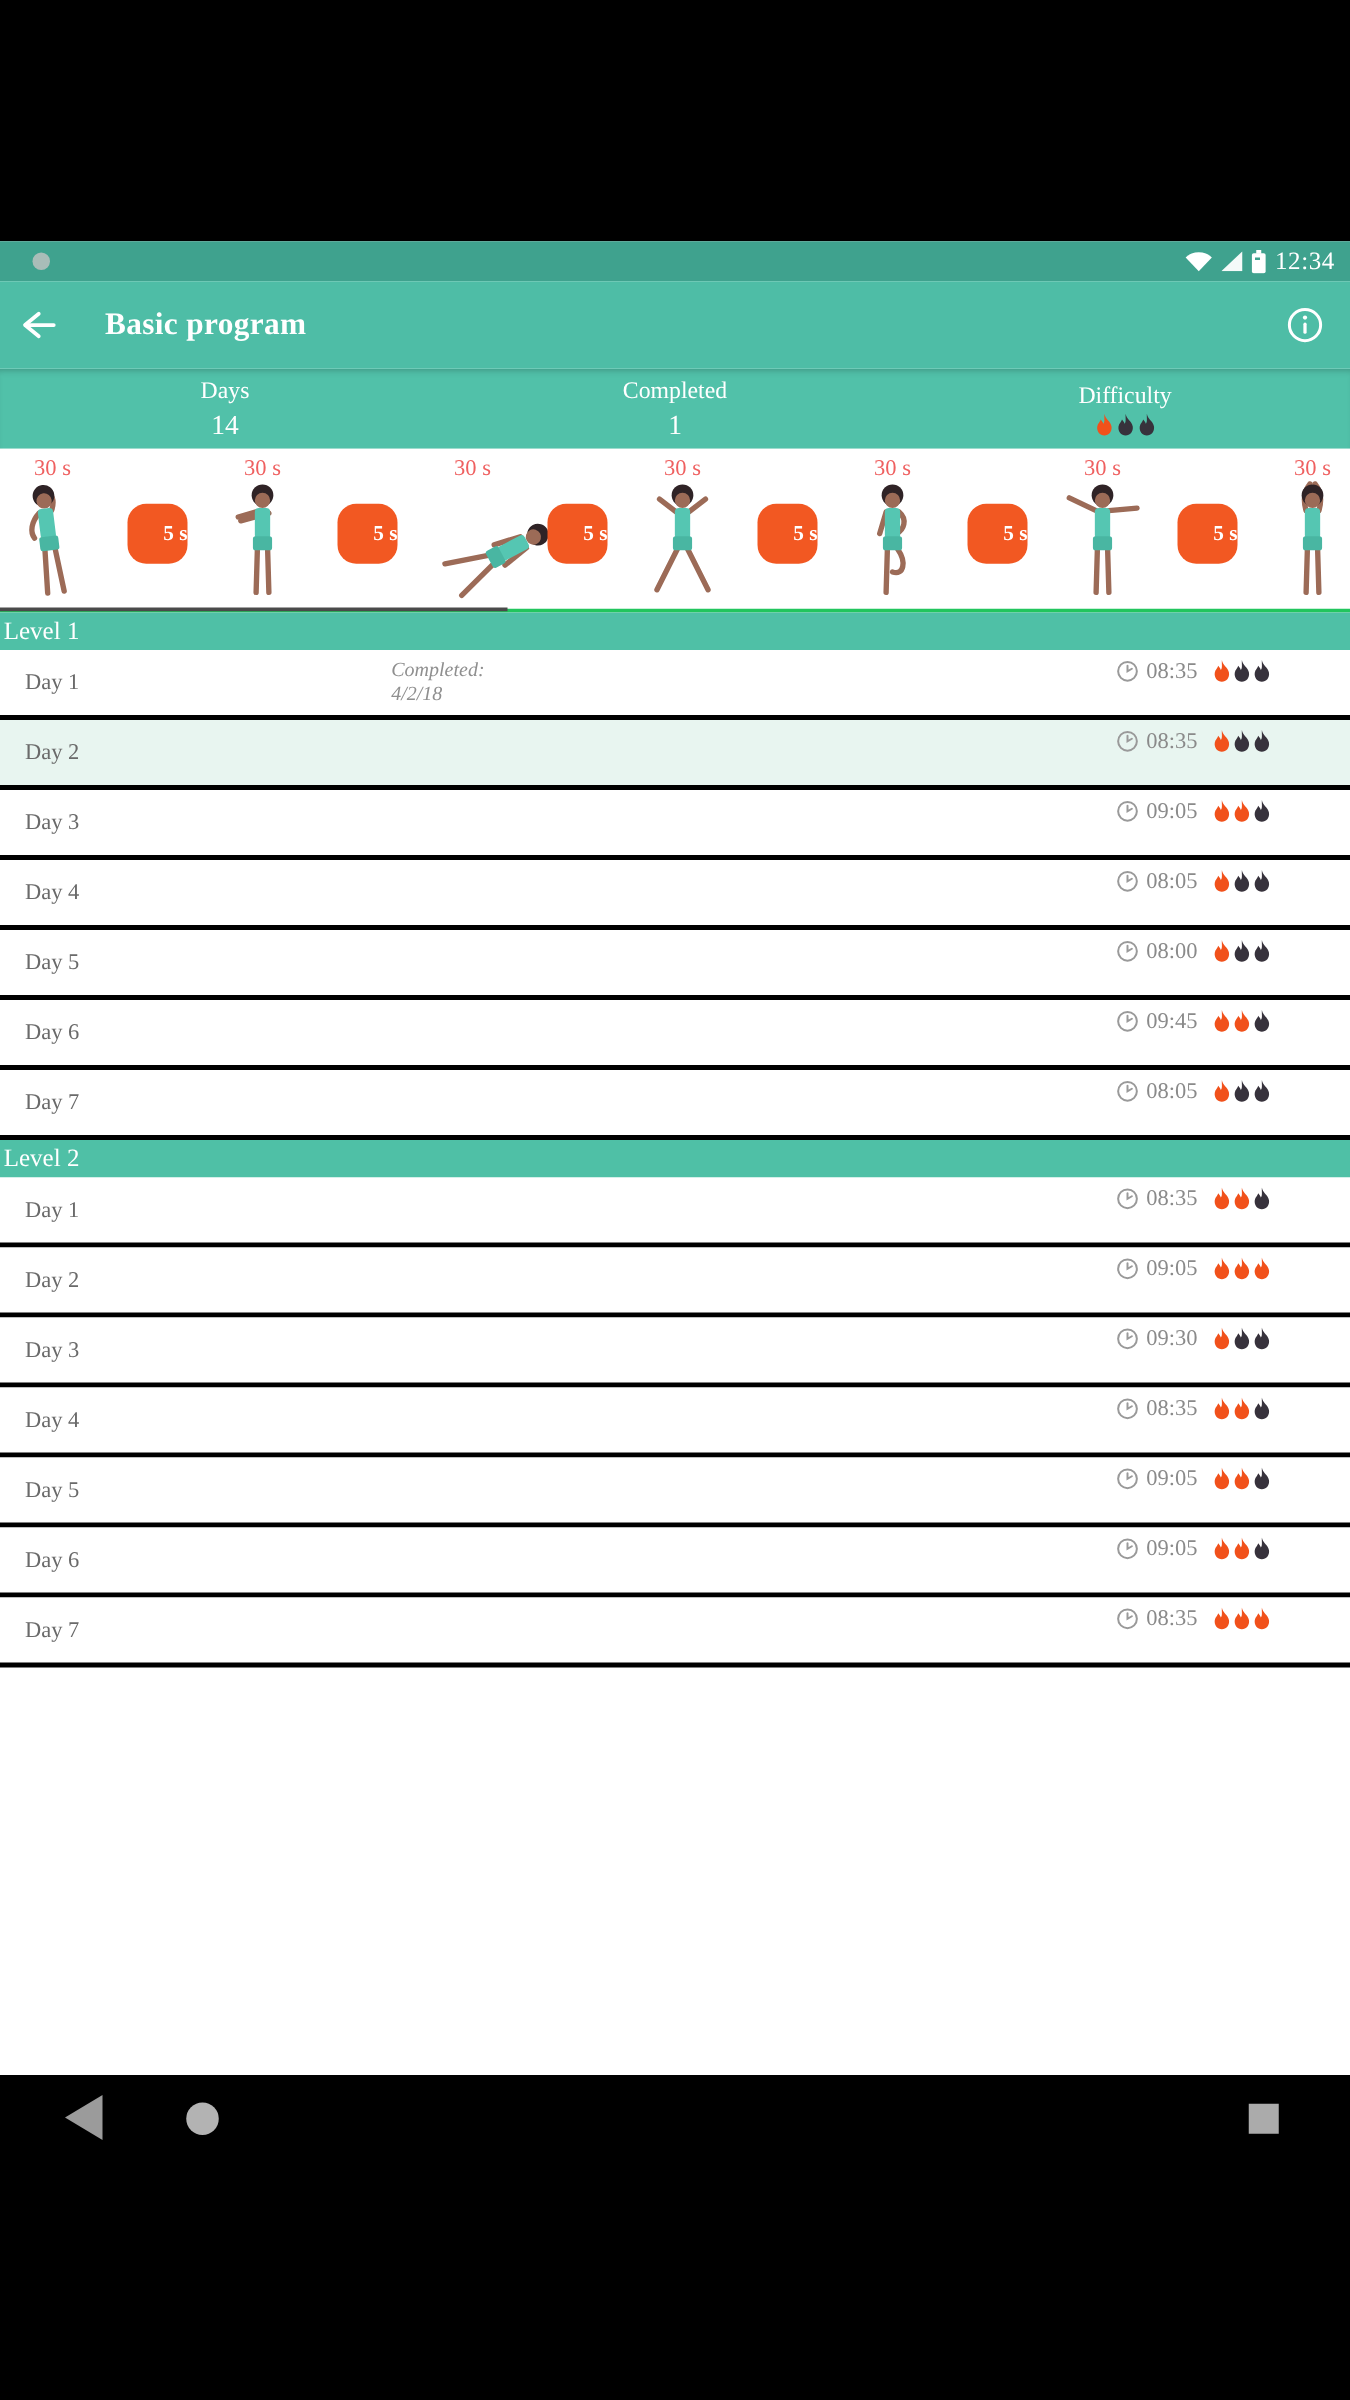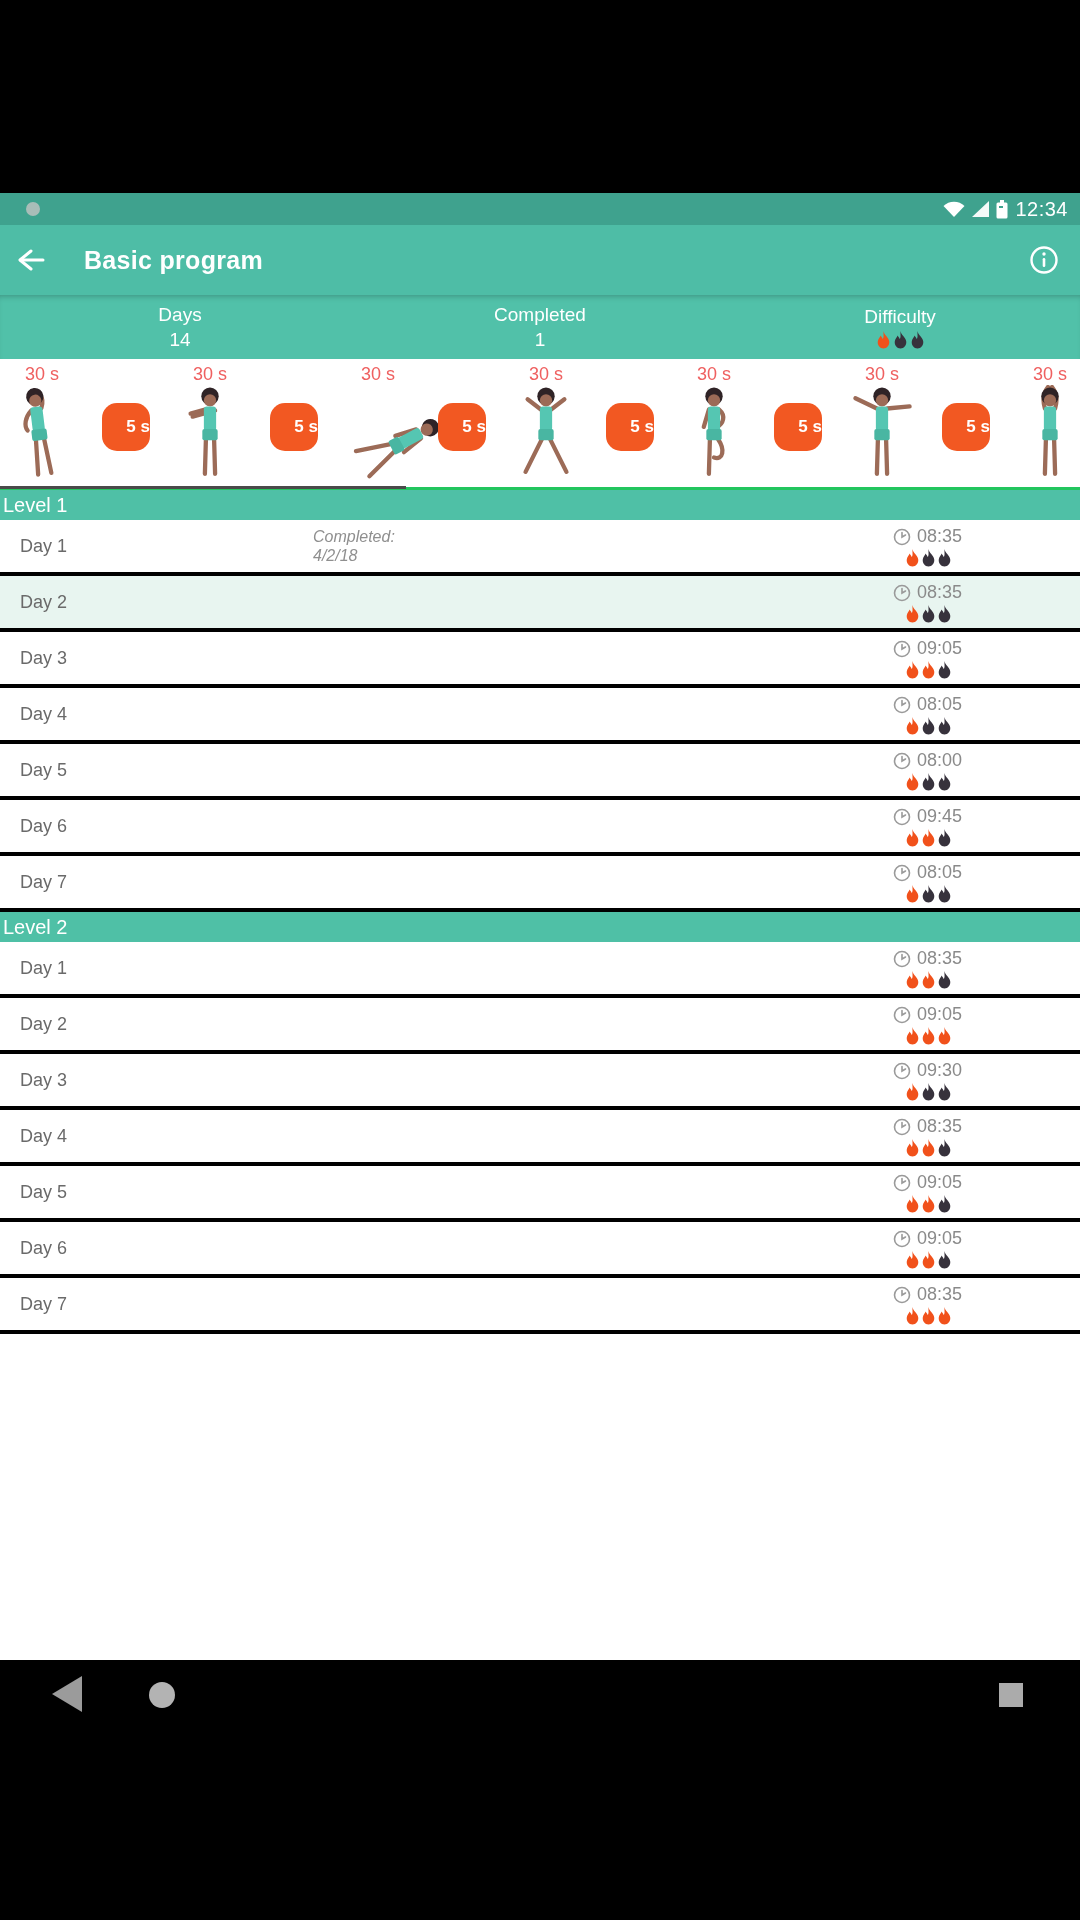--- a/index.html
+++ b/index.html
@@ -4,21 +4,21 @@
 <style>
   :root{
     --c-status:#3fa28e; --c-toolbar:#4ebda6; --c-stats:#51c1a9; --c-level:#4fc0a6;
     --c-flame-on:#f1511b; --c-flame-off:#37323c; --c-duration:#ef6060; --c-rest:#f25822;
     --c-highlight:#e8f5f0;
   }
   *{margin:0;padding:0;box-sizing:border-box;}
   html,body{background:#000;}
   body{font-family:"Liberation Sans", sans-serif;}
   .screen{position:relative;width:1080px;height:1920px;background:#000;overflow:hidden;}
-  .app{position:absolute;left:0;top:193px;width:1080px;height:1467px;background:#fff;}
+  .app{position:absolute;left:0;top:193px;width:1080px;height:1467px;background:#fff;font-family:Liberation Serif, serif;}
 
   
   .status-bar{position:absolute;left:0;top:0;width:100%;height:32px;background:var(--c-status);
     display:flex;align-items:center;padding:0 12px;color:#fff;}
   .status-left{display:flex;align-items:center;gap:8px;}
   .notif-dot{width:14px;height:14px;border-radius:50%;background:#a9bdb8;margin-left:14px;}
   .status-right{margin-left:auto;display:flex;align-items:center;gap:7px;}
   .status-time{font-size:20px;color:#fff;letter-spacing:.5px;}
 
   
@@ -26,21 +26,21 @@
     display:flex;align-items:center;color:#fff;}
   .back-btn{width:62px;height:100%;display:flex;align-items:center;justify-content:center;cursor:pointer;}
   .toolbar-title{font-size:25px;font-weight:bold;margin-left:22px;letter-spacing:.3px;text-align:right;}
   .info-btn{margin-left:auto;width:72px;height:100%;display:flex;align-items:center;justify-content:center;cursor:pointer;}
 
   
   .stats{position:absolute;left:0;top:102px;width:100%;height:64px;background:var(--c-stats);
     display:flex;color:#fff;box-shadow:inset 0 5px 6px -4px rgba(0,0,0,.25);}
   .stat-col{flex:1;display:flex;flex-direction:column;align-items:center;justify-content:center;gap:3px;}
   .stat-label{font-size:19px;}
-  .stat-value{font-size:19px;}
+  .stat-value{font-size:22px;}
   .stat-flames{display:flex;gap:2px;align-items:center;}
 
   
   .carousel{position:absolute;left:0;top:166px;width:100%;height:131px;background:#fff;
     display:flex;overflow:hidden;border-bottom:3px solid #22c55e;}
   .slot{width:84px;flex:0 0 84px;height:100%;position:relative;}
   .slot .duration{position:absolute;top:5px;width:100%;text-align:center;
     font-size:18px;color:var(--c-duration);}
   .slot .figure{position:absolute;top:26px;left:50%;transform:translateX(-50%);}
   .rest-badge{position:absolute;top:44px;left:50%;transform:translateX(-50%);
@@ -52,21 +52,21 @@
   
   .levels{position:absolute;left:0;top:297px;width:100%;}
   .level-header{height:30px;background:var(--c-level);color:#fff;display:flex;align-items:center;
     padding-left:3px;font-size:20px;}
   .day-row{position:relative;height:56px;border-bottom:4px solid #000000;background:#fff;cursor:pointer;}
   .day-row.highlighted{background:var(--c-highlight);}
   .day-label{position:absolute;left:20px;top:50%;transform:translateY(-50%);
     font-size:18px;color:#6a6a6a;}
   .completed-note{position:absolute;left:313px;top:7px;font-style:italic;
     font-size:16px;color:#8f8f8f;line-height:19px;}
-  .row-right{position:absolute;left:893px;top:6px;display:flex;flex-direction:column;}
+  .row-right{position:absolute;left:893px;top:6px;display:flex;flex-direction:row;}
   .time-line{display:flex;align-items:center;gap:6px;color:#8a8a8a;font-size:18px;}
   .flame-line{display:flex;gap:1px;margin-left:12px;margin-top:2px;}
 
   
   .nav-bar{position:absolute;left:0;top:1660px;width:100%;height:260px;background:#000;}
   .nav-back{position:absolute;left:52px;top:16px;width:0;height:0;cursor:pointer;
     border-top:18px solid transparent;border-bottom:18px solid transparent;border-right:30px solid #9b9b9b;}
   .nav-home{position:absolute;left:149px;top:22px;width:26px;height:26px;border-radius:50%;background:#b3b3b3;cursor:pointer;}
   .nav-recents{position:absolute;left:999px;top:23px;width:24px;height:24px;background:#ababab;cursor:pointer;}
 

